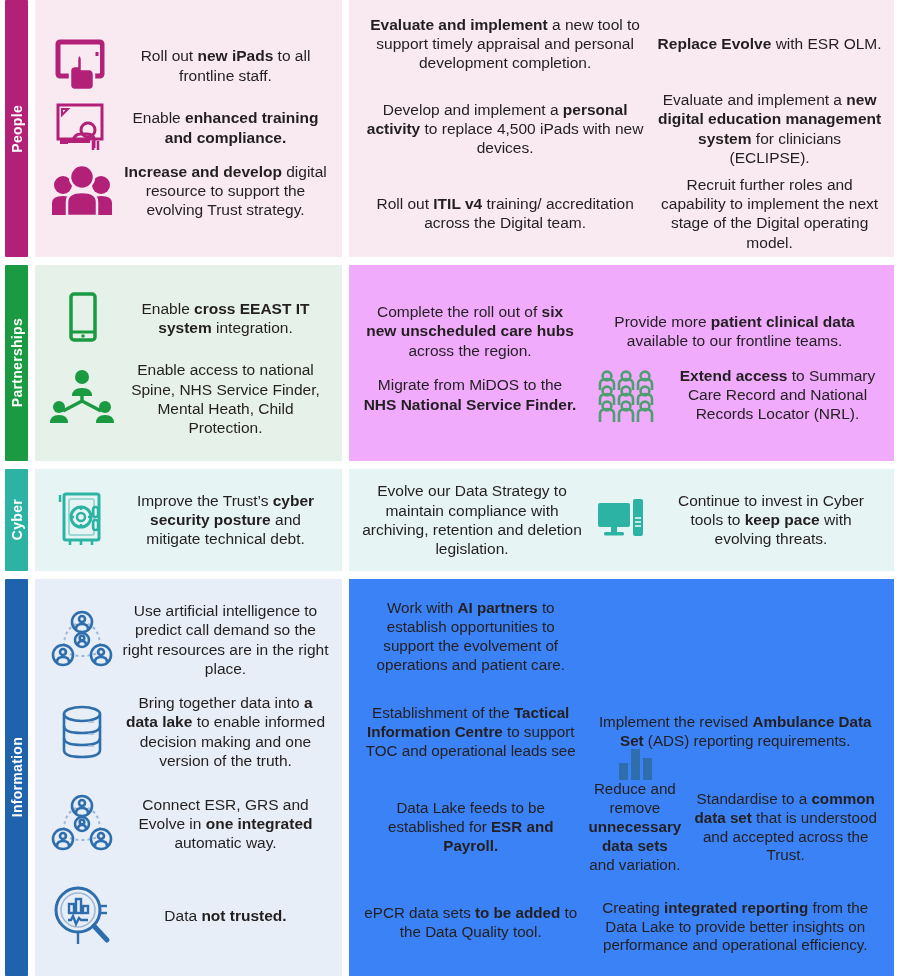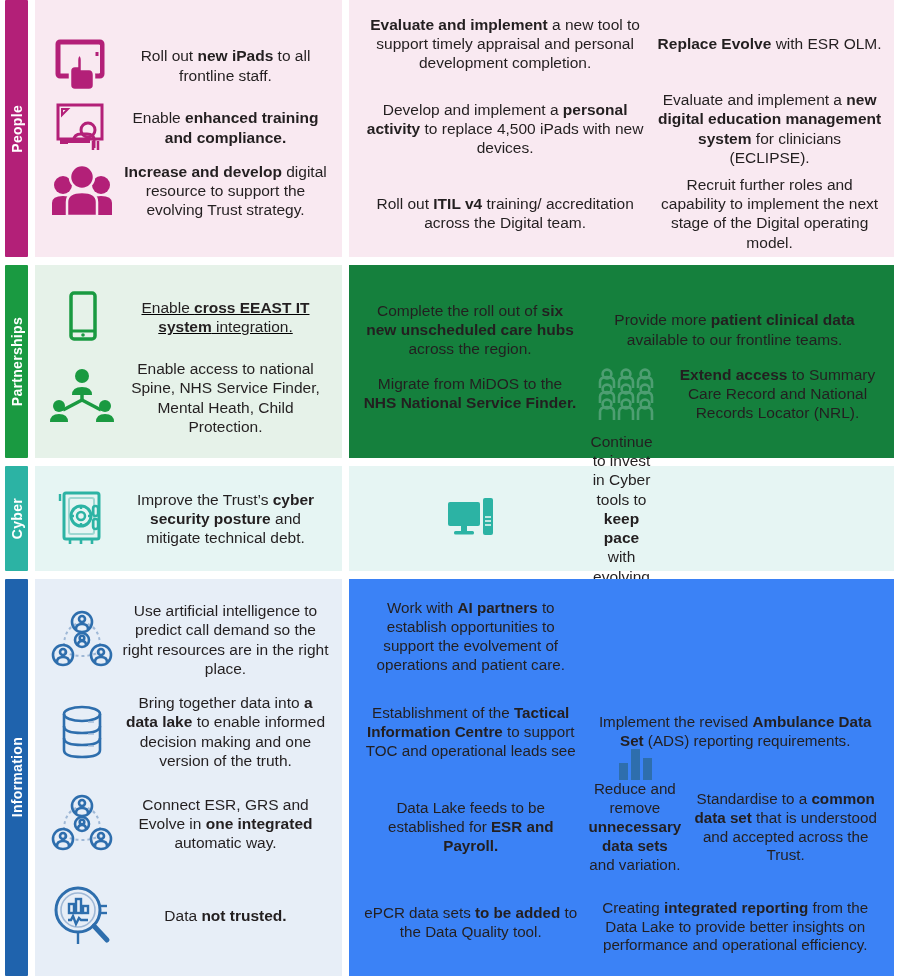--- a/index.html
+++ b/index.html
@@ -222,21 +222,21 @@
     </div>
   </div>
 
   <div class="row row-partnerships sec-partnerships">
     <div class="tab" style="background: rgb(26, 154, 65);">
       <span>Partnerships</span>
     </div>
 
     <div class="panel panel-left" style="background: rgb(230, 242, 233);">
       <div class="iconrows">
-        <div class="iconrow" style="margin-bottom:12px;text-decoration:underline;">
+        <div class="iconrow" style="margin-bottom:12px;">
           <div class="iconcell">
             <svg width="52" height="60" viewBox="0 0 52 60" class="svgwrap">
               <rect x="15" y="6" width="24" height="46" rx="3" fill="none" stroke="#1a9a41" stroke-width="3.5"></rect>
               <line x1="16" y1="44" x2="38" y2="44" stroke="#1a9a41" stroke-width="3"></line>
               <circle cx="27" cy="48" r="1.8" fill="#1a9a41"></circle>
             </svg>
           </div>
           <div class="txtcell">
               <p>Enable <b>cross EEAST IT system</b> integration.</p>
             </div>
@@ -256,21 +256,21 @@
               <path d="M47 54 q0 -8 9 -8 q9 0 9 8 z" fill="#1a9a41"></path>
             </svg>
           </div>
           <div class="txtcell">
               <p>Enable access to national Spine, NHS Service Finder, Mental Heath, Child Protection.</p>
             </div>
         </div>
       </div>
     </div>
 
-    <div class="panel panel-right" style="background: #15803d;">
+    <div class="panel panel-right" style="background: #f0abfc;">
       <div class="rgrid partner-grid">
         <div class="cell" style="grid-column:1/2;grid-row:1/2;">
             <p>Complete the roll out of <b>six new unscheduled care hubs</b> across the region.</p>
           </div>
         <div class="cell" style="grid-column:2/4;grid-row:1/2;">
             <p>Provide more <b>patient clinical data</b> available to our frontline teams.</p>
           </div>
         <div class="cell" style="grid-column:1/2;grid-row:2/3;">
             <p>Migrate from MiDOS to the <b>NHS National Service Finder.</b></p>
           </div>
@@ -343,20 +343,23 @@
           </div>
           <div class="txtcell">
               <p>Improve the Trust’s <b>cyber security posture</b> and mitigate technical debt.</p>
             </div>
         </div>
       </div>
     </div>
 
     <div class="panel panel-right" style="background: rgb(230, 245, 243);">
       <div class="rgrid cyber-grid">
+        <div class="cell">
+            <p>Evolve our Data Strategy to maintain compliance with archiving, retention and deletion legislation.</p>
+          </div>
         <div class="cell">
           <svg width="56" height="52" viewBox="0 0 56 52" class="svgwrap">
             <rect x="4" y="9" width="32" height="24" rx="2" fill="#2cb3a4"></rect>
             <rect x="17" y="33" width="6" height="5" fill="#2cb3a4"></rect>
             <rect x="10" y="38" width="20" height="3.5" rx="1.5" fill="#2cb3a4"></rect>
             <rect x="39" y="5" width="10" height="37" rx="2" fill="#2cb3a4"></rect>
             <g stroke="#e6f5f3" stroke-width="1.6">
               <line x1="41" y1="24" x2="47" y2="24"></line>
                 <line x1="41" y1="28" x2="47" y2="28"></line>
                 <line x1="41" y1="32" x2="47" y2="32"></line>

